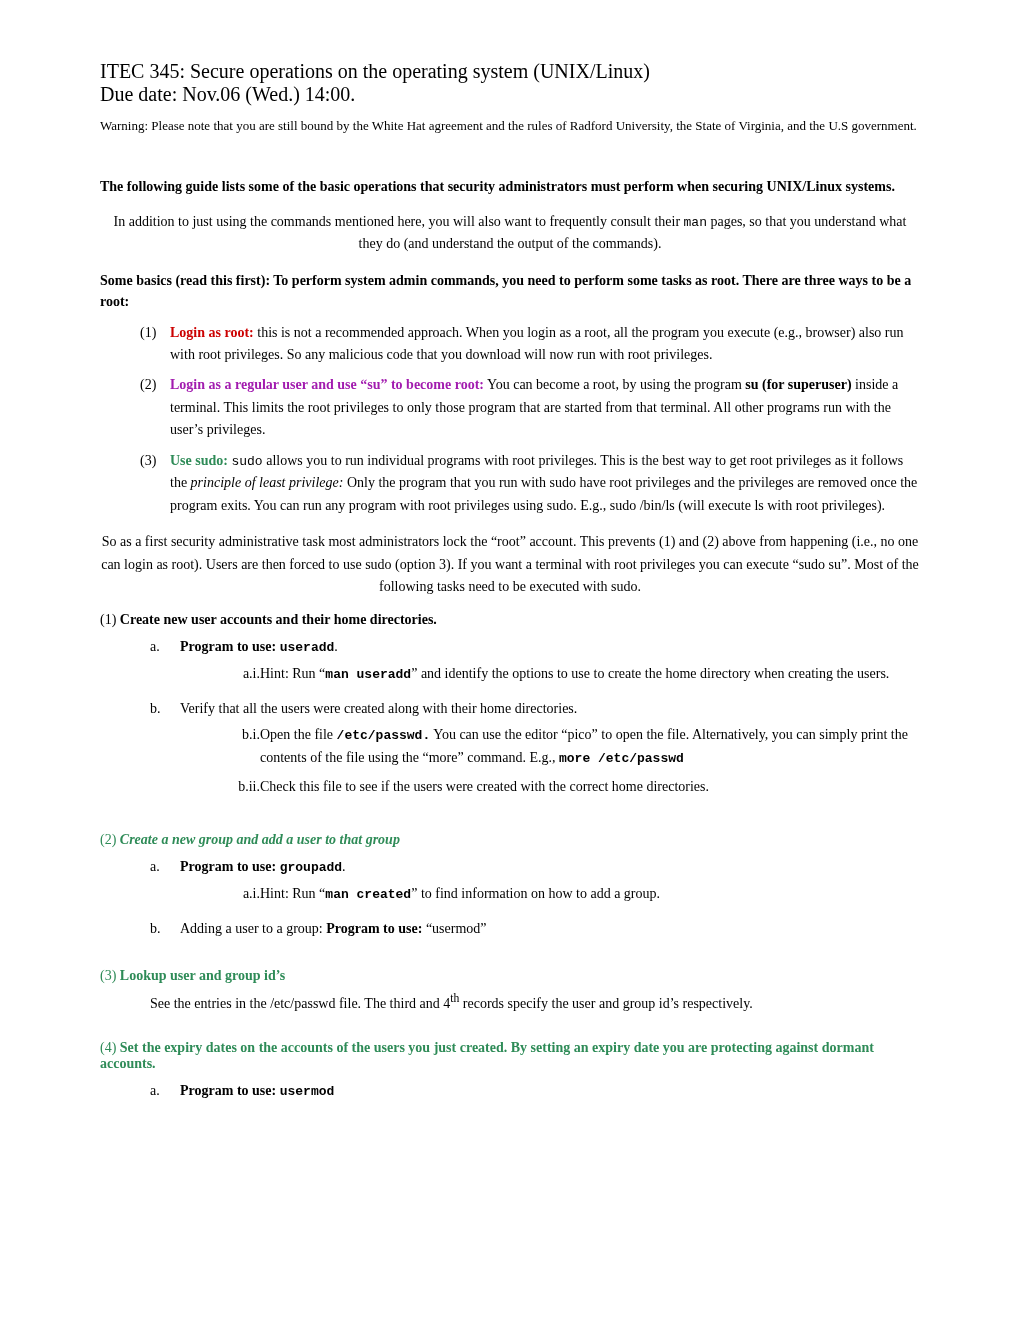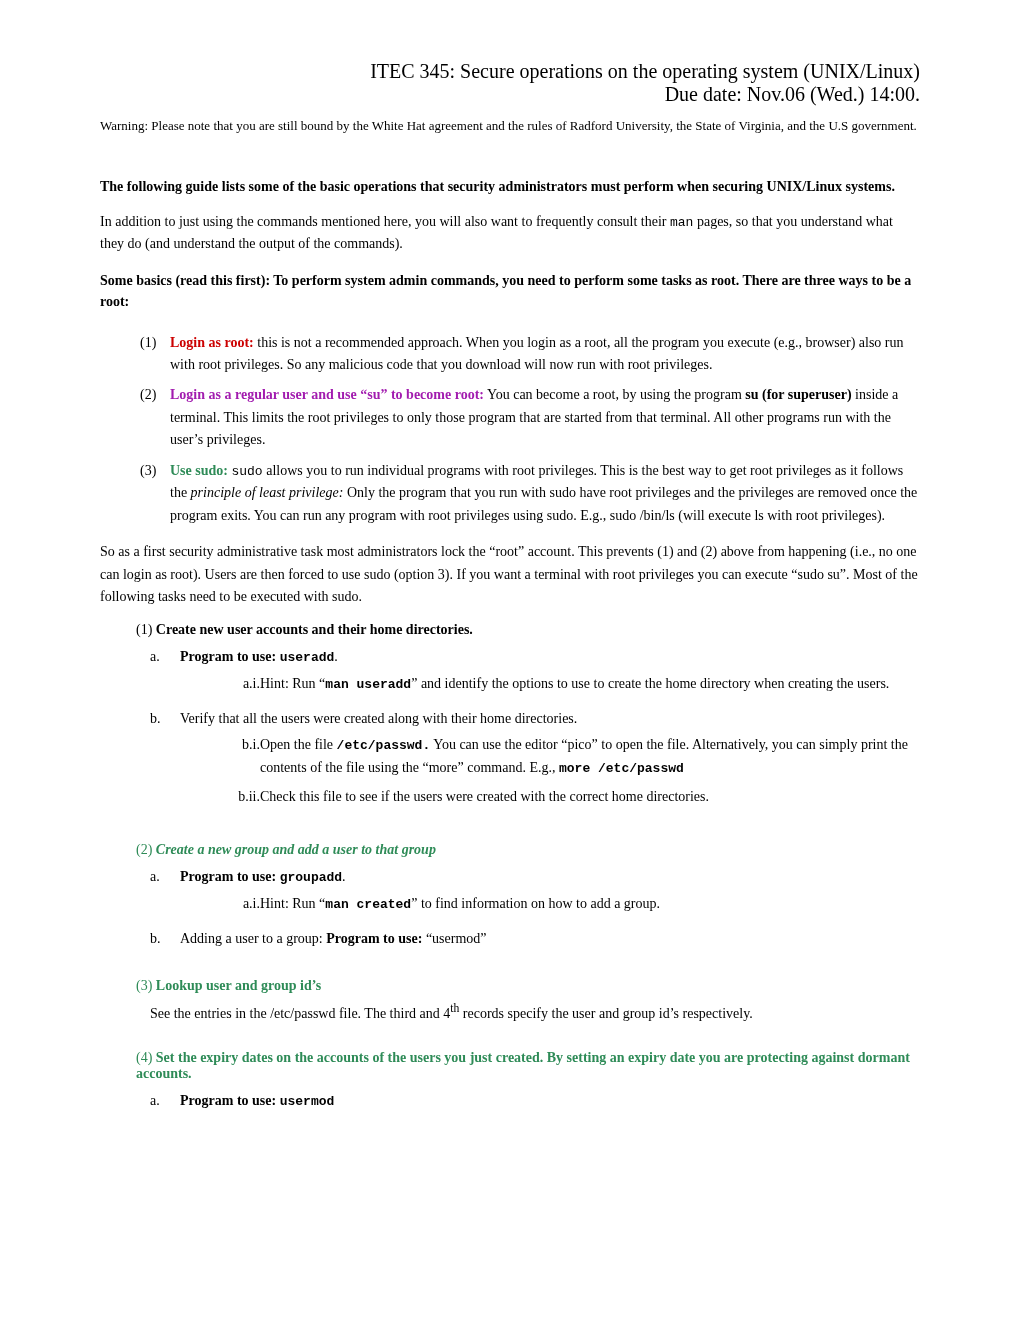--- a/index.html
+++ b/index.html
@@ -15,21 +15,21 @@
       width: 1020px;
       min-height: 1320px;
     }
     .page {
       width: 1020px;
       min-height: 1320px;
       padding: 60px 100px 60px 100px;
       background: #ffffff;
     }
     .title-block {
-      text-align: right;
+      text-align: left;
       margin-bottom: 10px;
     }
     .title-main {
       font-size: 20px;
       font-weight: normal;
     }
     .title-due {
       font-size: 20px;
       font-weight: normal;
     }
@@ -39,28 +39,29 @@
     }
     .bold-section {
       font-weight: bold;
       margin-bottom: 14px;
       line-height: 1.5;
       margin-top: 40px;
     }
     .paragraph {
       margin-bottom: 14px;
       line-height: 1.6;
+      text-align: center;
     }
     .mono {
       font-family: "Courier New", Courier, monospace;
       font-size: 13px;
     }
     .section-header {
       font-weight: bold;
-      margin-bottom: 20px;
+      margin-bottom: 10px;
       line-height: 1.5;
     }
     .numbered-item {
       display: flex;
       margin-bottom: 8px;
       line-height: 1.6;
     }
     .numbered-item .num {
       min-width: 30px;
       font-size: 14px;
@@ -83,21 +84,20 @@
     }
     .sub-sub-item .num {
       min-width: 50px;
       text-align: right;
     }
     .task-section {
       margin-bottom: 18px;
     }
     .task-title {
       margin-bottom: 8px;
-      margin-left: 36px;
     }
   </style>
 </head>
 <body>
 
 <div class="page">
 
   <div class="title-block">
     <div class="title-main">ITEC 345: Secure operations on the operating system (UNIX/Linux)</div>
     <div class="title-due">Due date: Nov.06 (Wed.) 14:00.</div>

